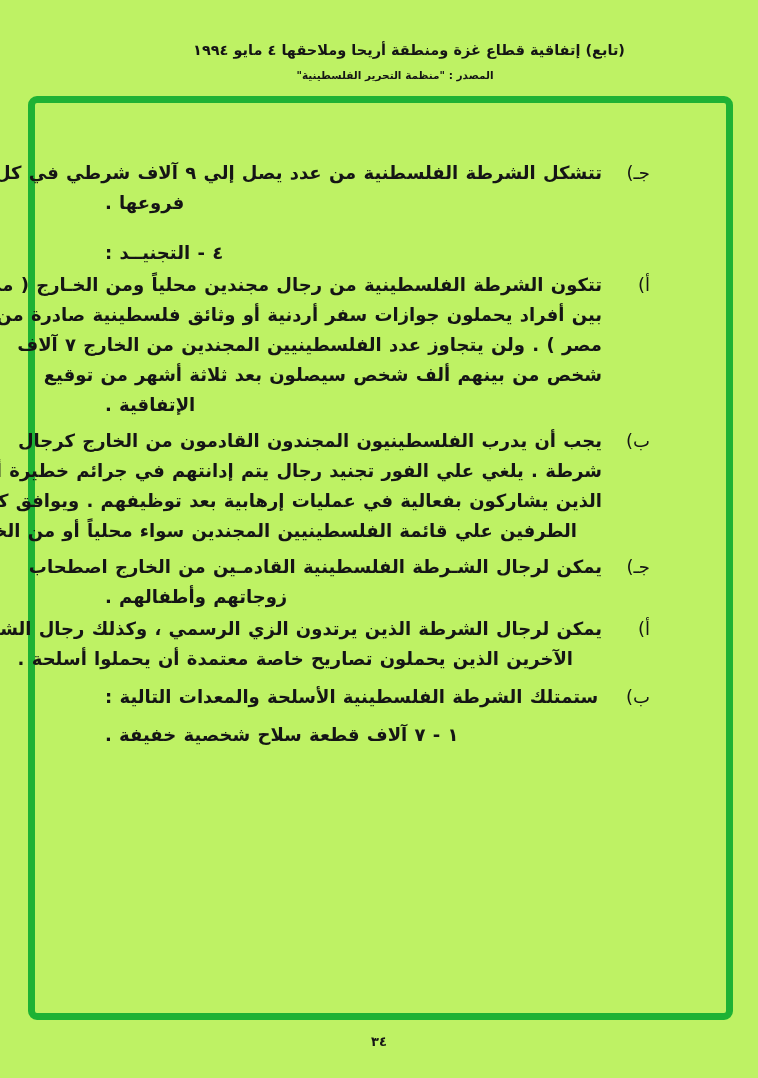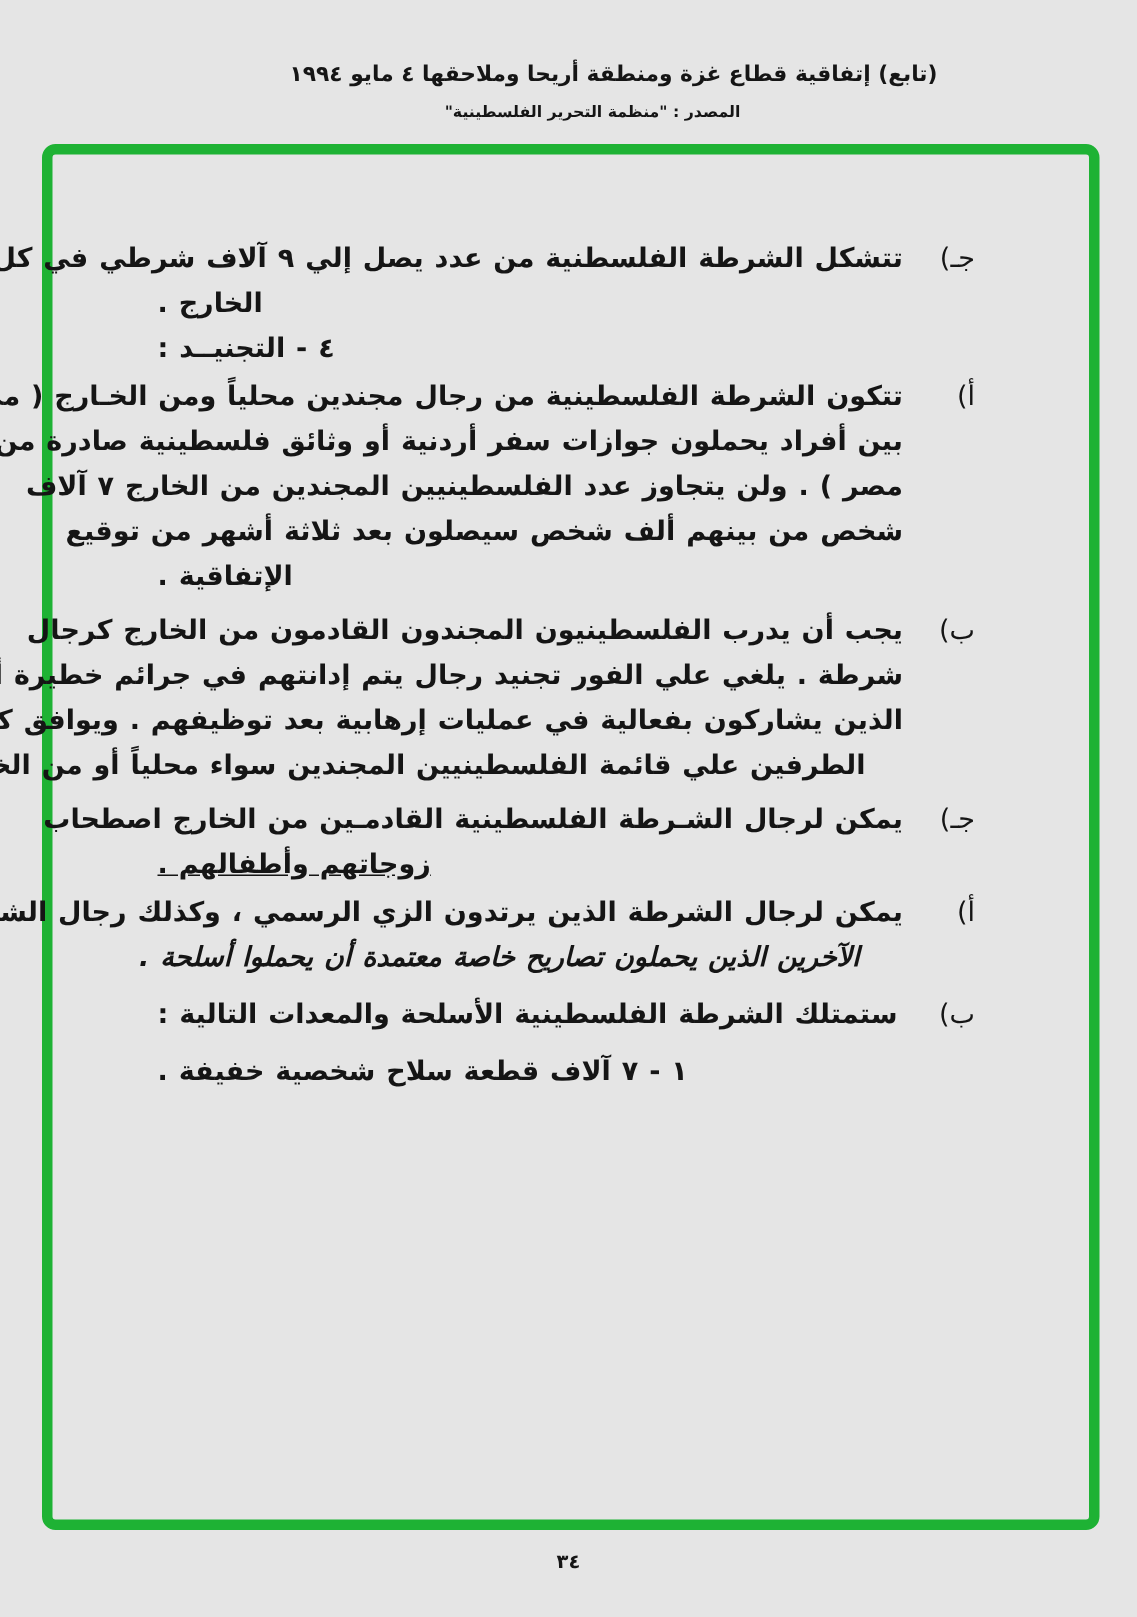--- a/index.html
+++ b/index.html
@@ -1,20 +1,20 @@
 <!DOCTYPE html>
 <html lang="ar"><head>
 <meta charset="utf-8">
 <style>
   html, body { margin: 0; padding: 0; background: #ffffff; }
   .page {
     position: relative;
     width: 758px;
     height: 1078px;
-    background: #e5e5e5;
+    background: #bef264;
     overflow: hidden;
     font-family: "DejaVu Sans", sans-serif;
     color: #151515;
   }
   
   .header-title {
     position: absolute;
     top: 42px;
     left: 30px;
     width: 758px;
@@ -66,30 +66,30 @@
   }
   .line, .heading, .numbered {
     height: 30px;
     line-height: 30px;
     font-size: 18px;
     font-weight: bold;
     text-align: left;
     white-space: nowrap;
     word-spacing: 1px;
   }
-  .heading { margin-top: 0; }
+  .heading { margin-top: 20px; }
   .mt2  { margin-top: 2px; }
   .mt6  { margin-top: 6px; }
   .mt8  { margin-top: 8px; }
   .numbered { padding-right: 78px; }
   
   .pad169 { padding-right: 169px; }
-  .pad114 { padding-right: 114px; text-decoration: underline; }
+  .pad114 { padding-right: 114px; }
   .pad42  { padding-right: 42px; }
-  .pad29  { padding-right: 29px; font-style: italic; }
+  .pad29  { padding-right: 29px; }
   .pad25  { padding-right: 25px; }
   
   .page-number {
     position: absolute;
     top: 1034px;
     left: 0;
     width: 758px;
     text-align: center;
     font-size: 13px;
     font-weight: bold;
@@ -102,21 +102,21 @@
 
   <div class="header-title">(تابع) إتفاقية قطاع غزة ومنطقة أريحا وملاحقها ٤ مايو ١٩٩٤</div>
   <div class="header-source">المصدر :  "منظمة التحرير الفلسطينية"</div>
 
   <div class="frame" style="border-color: rgb(30, 178, 52);">
     <div class="content">
 
       <div class="item">
         <span class="item-label">جـ)</span>
         <div class="line">تتشكل الشرطة الفلسطنية من عدد يصل إلي ٩ آلاف شرطي في كل</div>
-        <div class="line pad169">الخارج .</div>
+        <div class="line pad169">فروعها .</div>
       </div>
 
       <div class="heading">٤ - التجنيــد  :</div>
 
       <div class="item mt2">
         <span class="item-label">أ)</span>
         <div class="line">تتكون الشرطة الفلسطينية من رجال مجندين محلياً ومن الخـارج ( من</div>
         <div class="line">بين أفراد يحملون جوازات سفر أردنية أو وثائق فلسطينية صادرة من</div>
         <div class="line">مصر ) . ولن يتجاوز عدد الفلسطينيين المجندين من الخارج ٧ آلاف</div>
         <div class="line">شخص من بينهم ألف شخص سيصلون بعد ثلاثة أشهر من توقيع</div>

